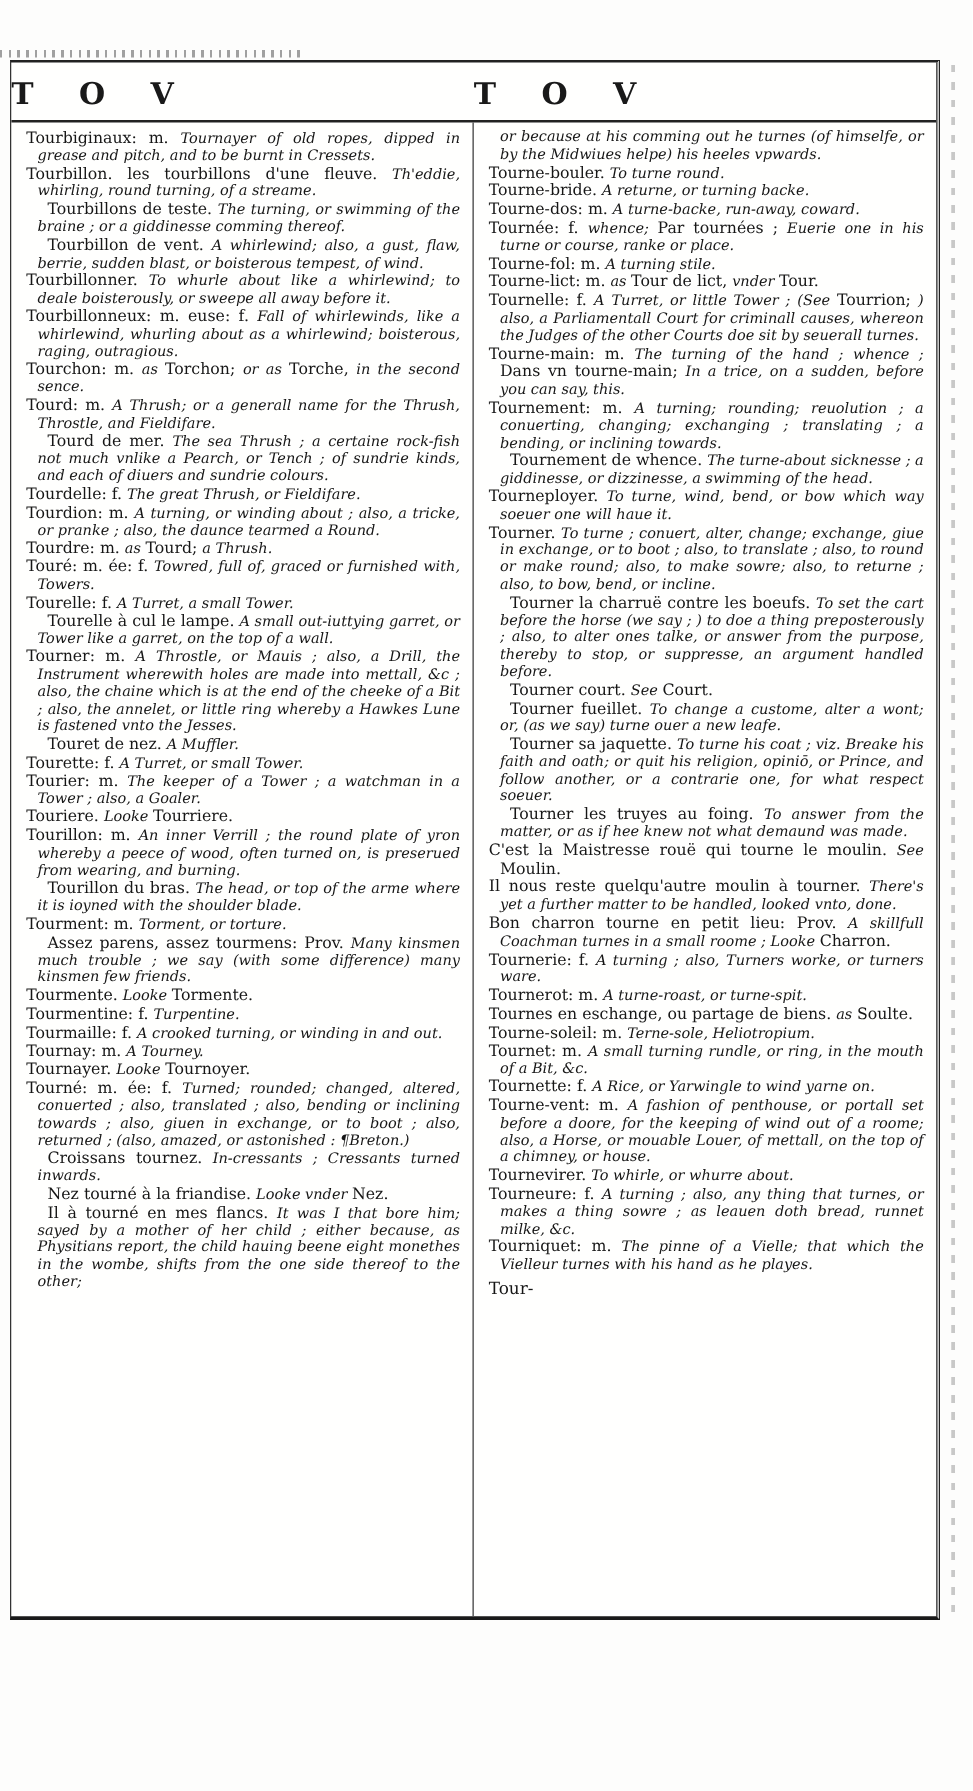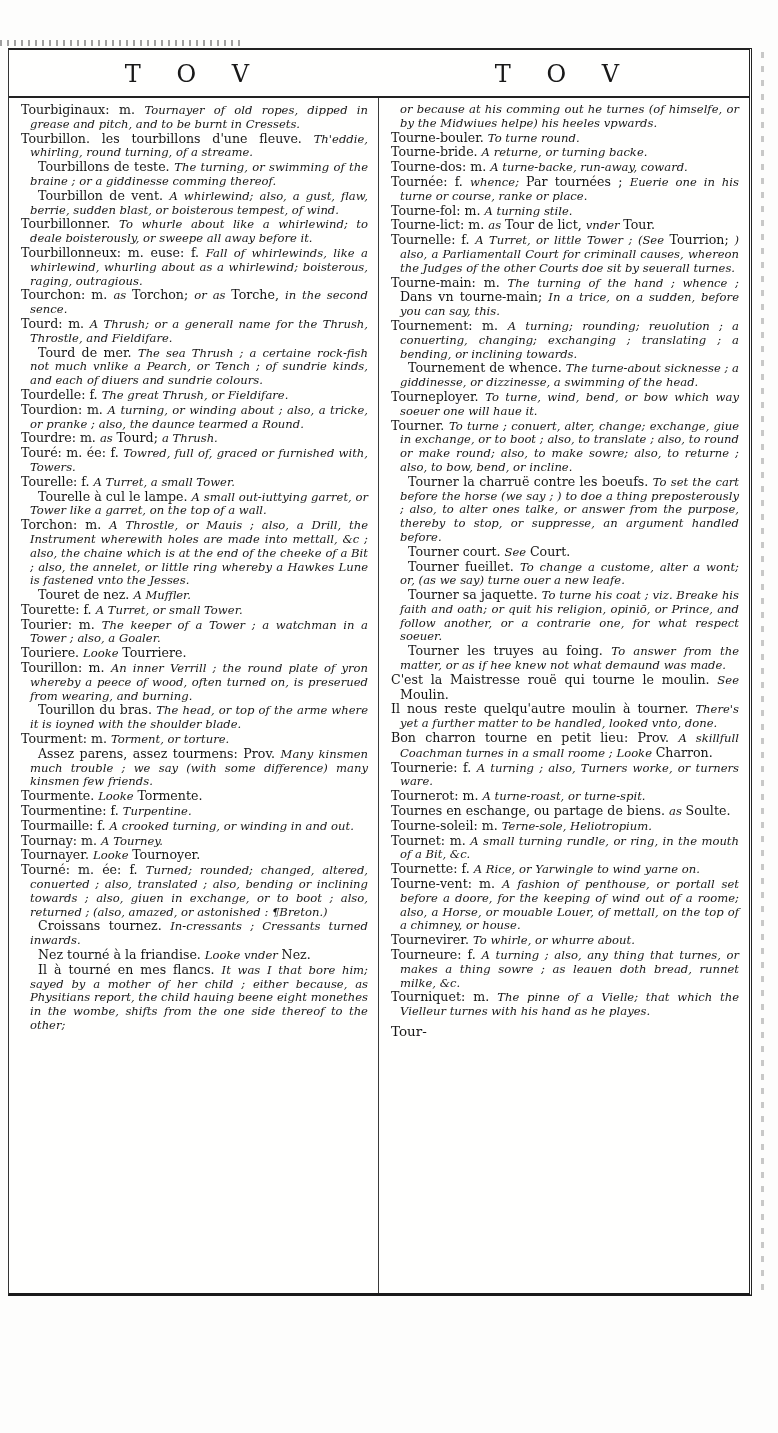--- a/index.html
+++ b/index.html
@@ -19,24 +19,24 @@
     border-right: 3px double #222;
     border-bottom: 3px solid #1a1a1a;
     background: #fffffe;
     overflow: hidden;
   }
   .header {
     display: flex; height: 48px;
     border-bottom: 2px solid #222;
   }
   .htitle {
-    flex: 1; text-align: center;
+    flex: 1; text-align: left;
     font-size: 24px; letter-spacing: 14px;
     padding-top: 10px;
-    font-weight: normal; color: #191919;
+    font-weight: bold; color: #191919;
   }
   .tbody {
     display: flex;
     height: calc(100% - 48px);
   }
   .col {
     width: 50%; padding: 5px 10px 4px 12px;
     overflow: hidden;
   }
   .col.left  { border-right: 1px solid #3a3a3a; }
@@ -90,21 +90,21 @@
           <p class="entry main"><span class="rm">Tourbillonneux: m. euse: f. </span><span class="it">Fall of whirlewinds, like a whirlewind, whurling about as a whirlewind; boisterous, raging, outragious.</span></p>
           <p class="entry main"><span class="rm">Tourchon: m. </span><span class="it">as </span><span class="rm">Torchon; </span><span class="it">or as </span><span class="rm">Torche, </span><span class="it">in the second sence.</span></p>
           <p class="entry main"><span class="rm">Tourd: m. </span><span class="it">A Thrush; or a generall name for the Thrush, Throstle, and Fieldifare.</span></p>
           <p class="entry sub"><span class="rm">Tourd de mer. </span><span class="it">The sea Thrush ; a certaine rock-fish not much vnlike a Pearch, or Tench ; of sundrie kinds, and each of diuers and sundrie colours.</span></p>
           <p class="entry main"><span class="rm">Tourdelle: f. </span><span class="it">The great Thrush, or Fieldifare.</span></p>
           <p class="entry main"><span class="rm">Tourdion: m. </span><span class="it">A turning, or winding about ; also, a tricke, or pranke ; also, the daunce tearmed a Round.</span></p>
           <p class="entry main"><span class="rm">Tourdre: m. </span><span class="it">as </span><span class="rm">Tourd; </span><span class="it">a Thrush.</span></p>
           <p class="entry main"><span class="rm">Touré: m. ée: f. </span><span class="it">Towred, full of, graced or furnished with, Towers.</span></p>
           <p class="entry main"><span class="rm">Tourelle: f. </span><span class="it">A Turret, a small Tower.</span></p>
           <p class="entry sub"><span class="rm">Tourelle à cul le lampe. </span><span class="it">A small out-iuttying garret, or Tower like a garret, on the top of a wall.</span></p>
-          <p class="entry main"><span class="rm">Torchon: m. </span><span class="it">A Throstle, or Mauis ; also, a Drill, the Instrument wherewith holes are made into mettall, &amp;c ; also, the chaine which is at the end of the cheeke of a Bit ; also, the annelet, or little ring whereby a Hawkes Lune is fastened vnto the Jesses.</span></p>
+          <p class="entry main"><span class="rm">Tourner: m. </span><span class="it">A Throstle, or Mauis ; also, a Drill, the Instrument wherewith holes are made into mettall, &amp;c ; also, the chaine which is at the end of the cheeke of a Bit ; also, the annelet, or little ring whereby a Hawkes Lune is fastened vnto the Jesses.</span></p>
           <p class="entry sub"><span class="rm">Touret de nez. </span><span class="it">A Muffler.</span></p>
           <p class="entry main"><span class="rm">Tourette: f. </span><span class="it">A Turret, or small Tower.</span></p>
           <p class="entry main"><span class="rm">Tourier: m. </span><span class="it">The keeper of a Tower ; a watchman in a Tower ; also, a Goaler.</span></p>
           <p class="entry main"><span class="rm">Touriere. </span><span class="it">Looke </span><span class="rm">Tourriere.</span></p>
           <p class="entry main"><span class="rm">Tourillon: m. </span><span class="it">An inner Verrill ; the round plate of yron whereby a peece of wood, often turned on, is preserued from wearing, and burning.</span></p>
           <p class="entry sub"><span class="rm">Tourillon du bras. </span><span class="it">The head, or top of the arme where it is ioyned with the shoulder blade.</span></p>
           <p class="entry main"><span class="rm">Tourment: m. </span><span class="it">Torment, or torture.</span></p>
           <p class="entry sub"><span class="rm">Assez parens, assez tourmens: Prov. </span><span class="it">Many kinsmen much trouble ; we say (with some difference) many kinsmen few friends.</span></p>
           <p class="entry main"><span class="rm">Tourmente. </span><span class="it">Looke </span><span class="rm">Tormente.</span></p>
           <p class="entry main"><span class="rm">Tourmentine: f. </span><span class="it">Turpentine.</span></p>

